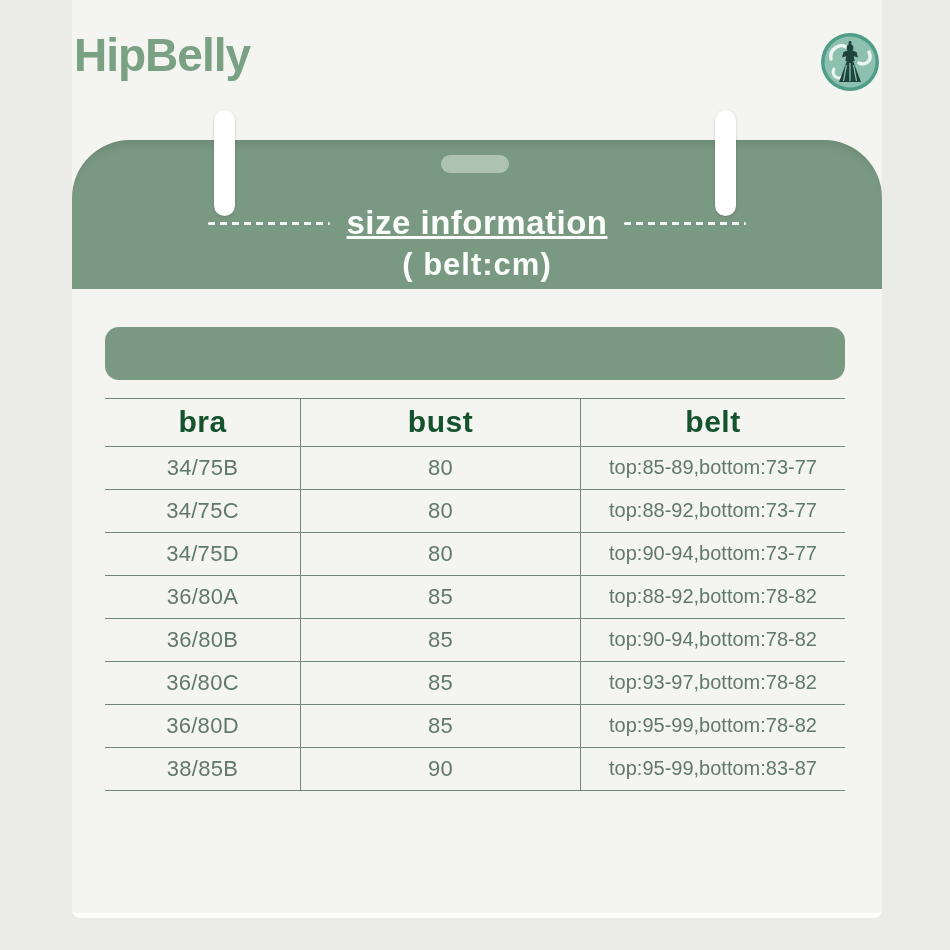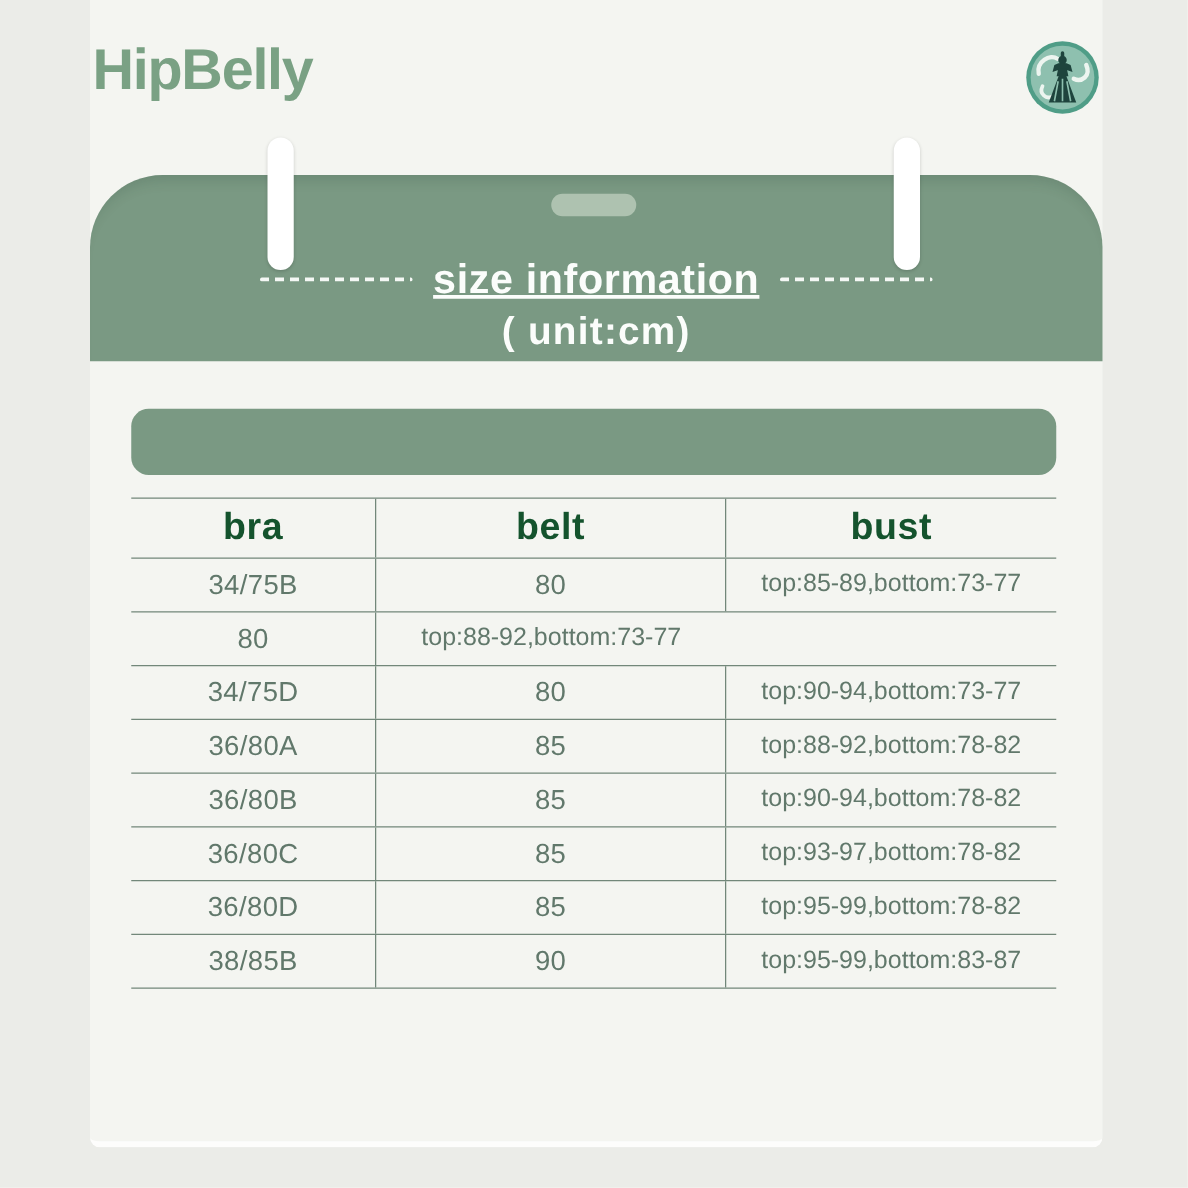--- a/index.html
+++ b/index.html
@@ -127,37 +127,38 @@
   <div class="banner"></div>
   <div class="strap left"></div>
   <div class="strap right"></div>
   <div class="pill"></div>
 
   <div class="title-row">
     <div class="dash"></div>
     <div class="banner-title">size information</div>
     <div class="dash"></div>
   </div>
-  <div class="unit">( unit:cm)</div>
+  <div class="unit">( belt:cm)</div>
 
   <div class="bar"></div>
 
   <div class="table">
     <div class="thead">
       <div class="hcell">bra</div>
+      <div class="hcell">bust</div>
       <div class="hcell">belt</div>
-      <div class="hcell">bust</div>
     </div>
     <div>
         <div class="trow">
           <div class="tcell c0">34/75B</div>
           <div class="tcell c1">80</div>
           <div class="tcell c2">top:85-89,bottom:73-77</div>
         </div>
         <div class="trow">
+          <div class="tcell c0">34/75C</div>
           <div class="tcell c1">80</div>
           <div class="tcell c2">top:88-92,bottom:73-77</div>
         </div>
         <div class="trow">
           <div class="tcell c0">34/75D</div>
           <div class="tcell c1">80</div>
           <div class="tcell c2">top:90-94,bottom:73-77</div>
         </div>
         <div class="trow">
           <div class="tcell c0">36/80A</div>

